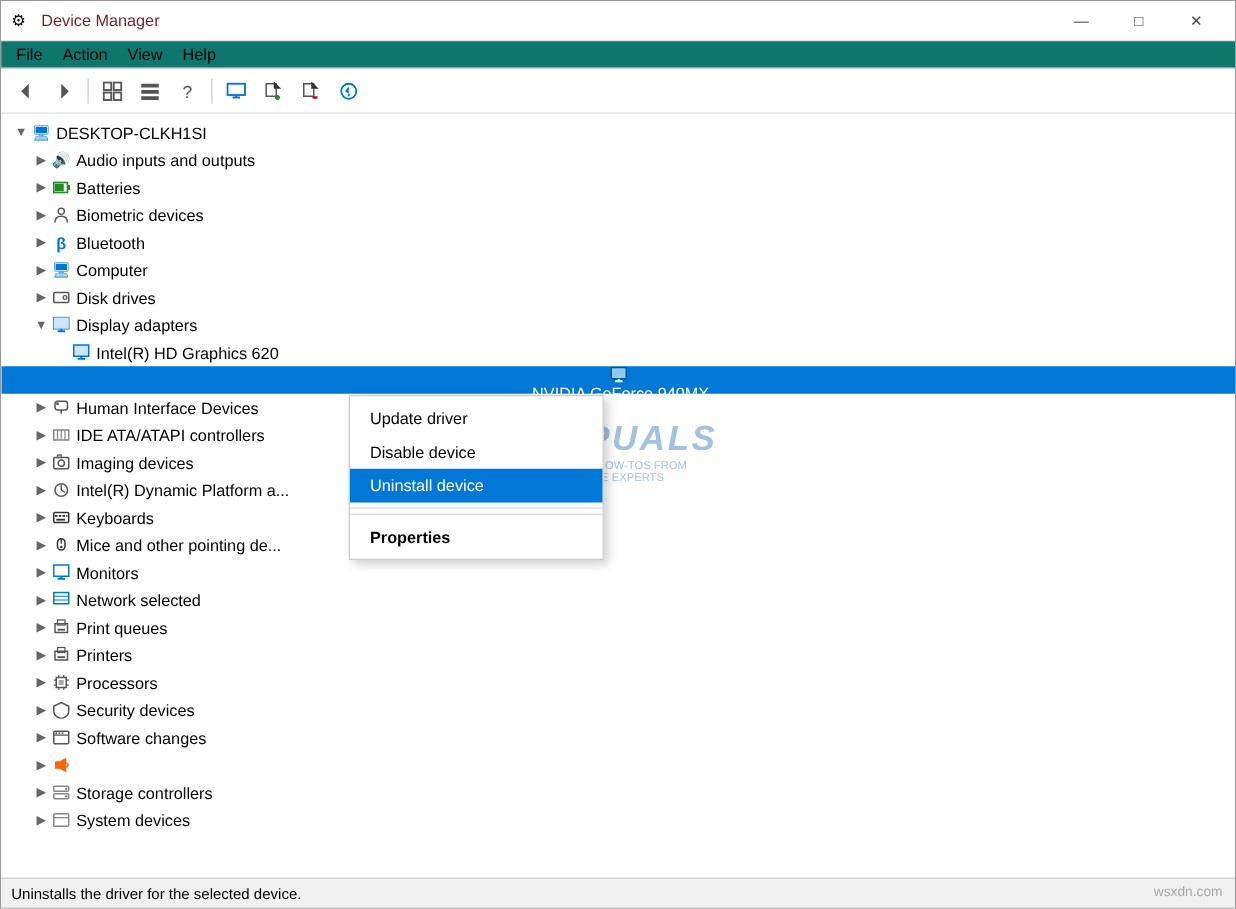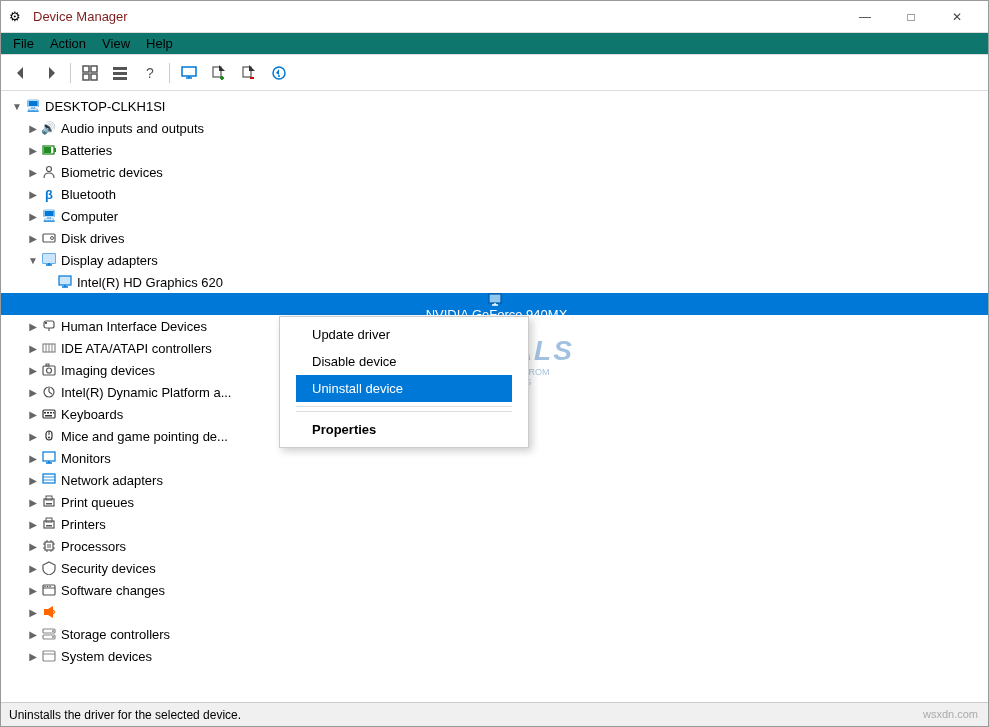--- a/index.html
+++ b/index.html
@@ -162,26 +162,26 @@
       padding: 0 8px;
       font-size: 12px;
       color: #000;
     }
 
     
     .context-menu {
       position: absolute;
       top: 315px;
       left: 278px;
-      width: 250px;
+      width: 204px;
       background: #fff;
       border: 1px solid #ccc;
       box-shadow: 3px 3px 8px rgba(0,0,0,0.2);
       z-index: 100;
-      padding: 4px 16px;
+      padding: 4px 0;
     }
     .context-menu-item {
       padding: 6px 16px;
       cursor: pointer;
       font-size: 13px;
       color: #000;
     }
     .context-menu-item.active { background: #0078d7; color: #fff; }
     .context-menu-item.bold { font-weight: bold; }
     .context-menu-sep {
@@ -504,21 +504,21 @@
       <div class="tree-item">
         <span class="tree-indent" style="width:20px;"></span>
         <span class="tree-arrow">▶</span>
         <span class="tree-icon icon-mouse">
           <svg width="14" height="14" viewBox="0 0 14 14">
             <rect x="4" y="2" width="6" height="9" rx="3" fill="none" stroke="#333" stroke-width="1.2"></rect>
             <line x1="7" y1="2" x2="7" y2="6" stroke="#333" stroke-width="1"></line>
             <circle cx="7" cy="8.5" r="1" fill="#333"></circle>
           </svg>
         </span>
-        <span class="tree-label">Mice and game pointing de...</span>
+        <span class="tree-label">Mice and other pointing de...</span>
       </div>
 
       <div class="tree-item">
         <span class="tree-indent" style="width:20px;"></span>
         <span class="tree-arrow">▶</span>
         <span class="tree-icon icon-monitor">
           <svg width="14" height="14" viewBox="0 0 14 14">
             <rect x="1" y="1" width="12" height="9" fill="none" stroke="#0078d7" stroke-width="1.2"></rect>
             <line x1="4" y1="12" x2="10" y2="12" stroke="#0078d7" stroke-width="1.5"></line>
             <line x1="7" y1="10" x2="7" y2="12" stroke="#0078d7" stroke-width="1.5"></line>
@@ -530,21 +530,21 @@
       <div class="tree-item">
         <span class="tree-indent" style="width:20px;"></span>
         <span class="tree-arrow">▶</span>
         <span class="tree-icon icon-network">
           <svg width="14" height="14" viewBox="0 0 14 14">
             <rect x="1" y="1" width="12" height="9" fill="none" stroke="#0078d7" stroke-width="1.2"></rect>
             <line x1="1" y1="4" x2="13" y2="4" stroke="#0078d7" stroke-width="0.8"></line>
             <line x1="1" y1="7" x2="13" y2="7" stroke="#0078d7" stroke-width="0.8"></line>
           </svg>
         </span>
-        <span class="tree-label">Network adapters</span>
+        <span class="tree-label">Network selected</span>
       </div>
 
       <div class="tree-item">
         <span class="tree-indent" style="width:20px;"></span>
         <span class="tree-arrow">▶</span>
         <span class="tree-icon">
           <svg width="14" height="14" viewBox="0 0 14 14">
             <rect x="2" y="4" width="10" height="7" fill="none" stroke="#555" stroke-width="1.2"></rect>
             <rect x="4" y="1" width="6" height="4" fill="none" stroke="#555" stroke-width="1"></rect>
             <rect x="4" y="8" width="6" height="1.5" fill="#555"></rect>

